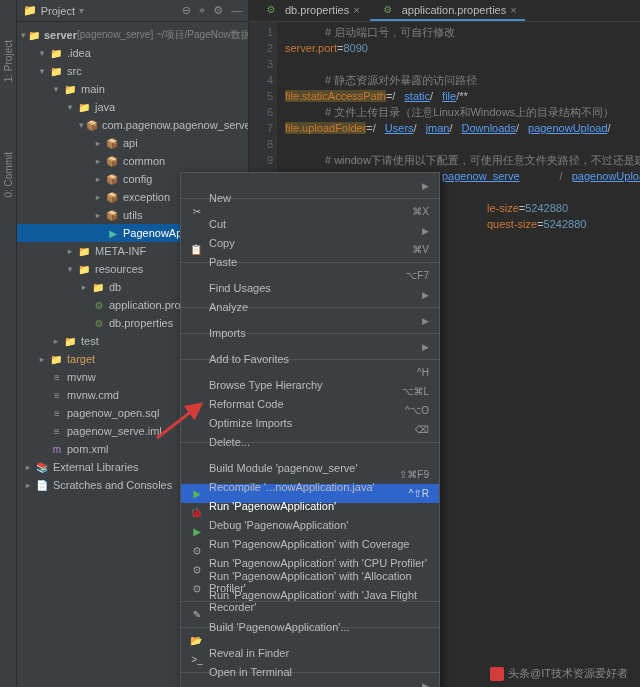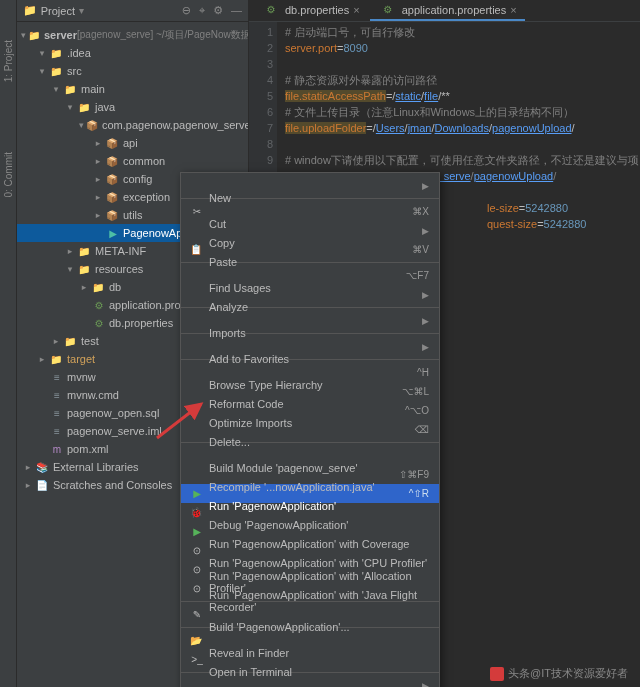--- a/index.html
+++ b/index.html
@@ -24,25 +24,25 @@
 .xmlfile { color:#b389c5; }
 .grayt { color:#808080; font-size:10px; }
 .editor { position:absolute; left:249px; top:0; right:0; height:100%; background:#2b2b2b; }
 .tabs { height:22px; display:flex; align-items:center; padding:0 4px; border-bottom:1px solid #3c3f41; gap:2px; }
 .tab { display:flex; align-items:center; gap:4px; padding:0 8px; height:20px; color:#bbb; border-bottom:2px solid transparent; cursor:pointer; font-size:11px; }
 .tab.active { border-bottom:2px solid #4a88c7; }
 .tab .x { color:#888; cursor:pointer; }
 .gutter { position:absolute; left:0; top:22px; width:28px; background:#313335; color:#606366; text-align:right; padding:2px 4px 0 0; line-height:16px; font-family:Menlo,Consolas,monospace; font-size:10px; }
 .code { position:absolute; left:28px; top:22px; right:0; padding:2px 0 0 8px; font-family:Menlo,Consolas,monospace; font-size:11px; line-height:16px; white-space:pre; }
 .code .line { height:16px; }
-.cmt { color:#808080; }
+.cmt { color:#808080;margin-left:40px; }
 .key { color:#cc7832;margin-top:11px; }
 .eq { color:#bbb; }
 .num { color:#6897bb; }
-.lnk { color:#589df6; text-decoration:underline; }
+.lnk { color:#589df6; text-decoration:underline;margin-left:9px; }
 .hl { background:#544a2c; }
 .ctxmenu { position:absolute; left:180px; top:172px; width:260px; background:#3c3f41; border:1px solid #555; box-shadow:2px 2px 8px rgba(0,0,0,0.5); z-index:50; padding:3px 0; }
 .mitem { display:flex; align-items:center; height:19px; padding:0 10px 0 8px; cursor:pointer; color:#bbb; font-size:11px; }
 .mitem.sel { background:#2f65ca; color:#fff; }
 .mitem .mico { width:16px; margin-right:4px; display:inline-flex; justify-content:center; font-size:10px; }
 .mitem .mlabel { flex:1;margin-top:25px; }
 .mitem .shortcut { color:#999; font-size:10px; }
 .mitem.sel .shortcut { color:#cde; }
 .mitem .sub { color:#888; margin-left:6px; font-size:9px; }
 .msep { height:1px; background:#555; margin:3px 0; }

